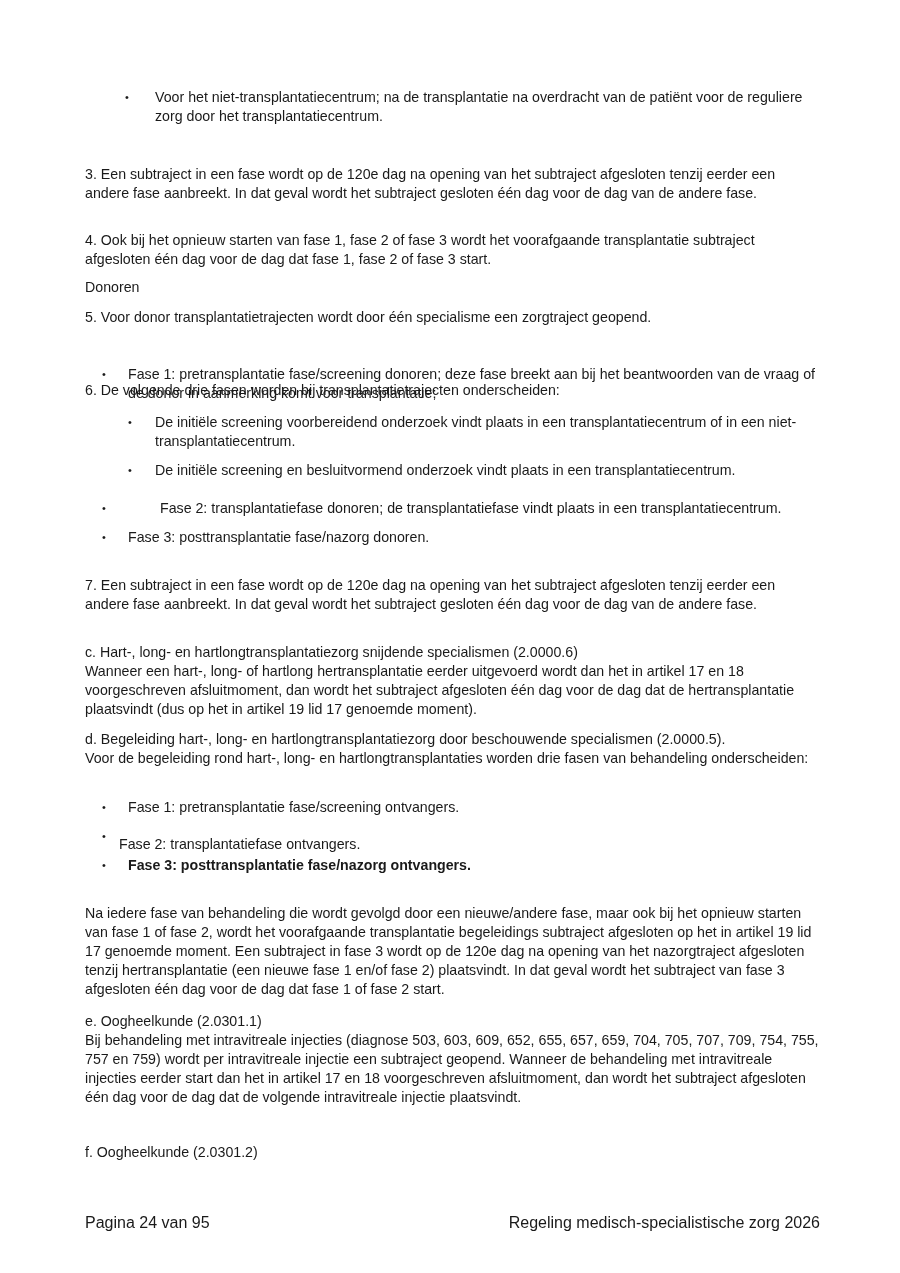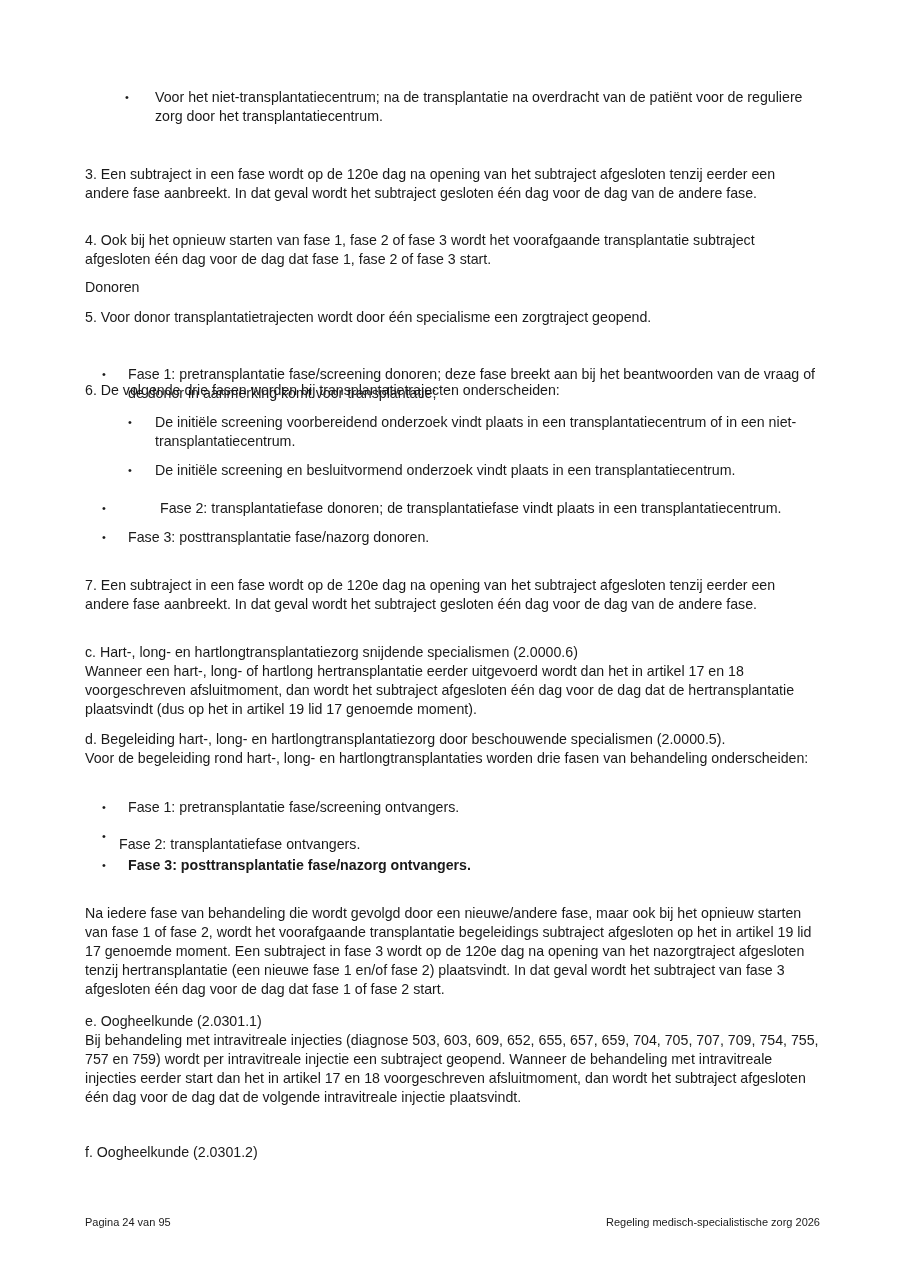--- a/index.html
+++ b/index.html
@@ -8,21 +8,21 @@
       font-family: "Liberation Sans", sans-serif; color: #1a1a1a;
       font-size: 14.2px; line-height: 19px;
     }
     .page { position: absolute; left: 85px; top: 0; width: 735px; }
     .blk { position: absolute; left: 0; width: 735px; }
     p { margin: 0; }
     .bullet { position: absolute; }
     .dot { position: absolute; left: 0; top: 0; font-size: 11px; }
     .btxt { position: absolute; }
     .bold { font-weight: bold; }
-    .footer { position: absolute; top: 1213px; font-size: 11px; }
+    .footer { position: absolute; top: 1213px; font-size: 16px; }
   </style>
 </head>
 <body>
 
 <div class="page">
 
   <div class="bullet" style="top:88px; left:40px; width:690px;">
     <span class="dot">•</span>
     <p class="btxt" style="left:30px; width:660px;">Voor het niet-transplantatiecentrum; na de transplantatie na overdracht van de patiënt voor de reguliere zorg door het transplantatiecentrum.</p>
   </div>

